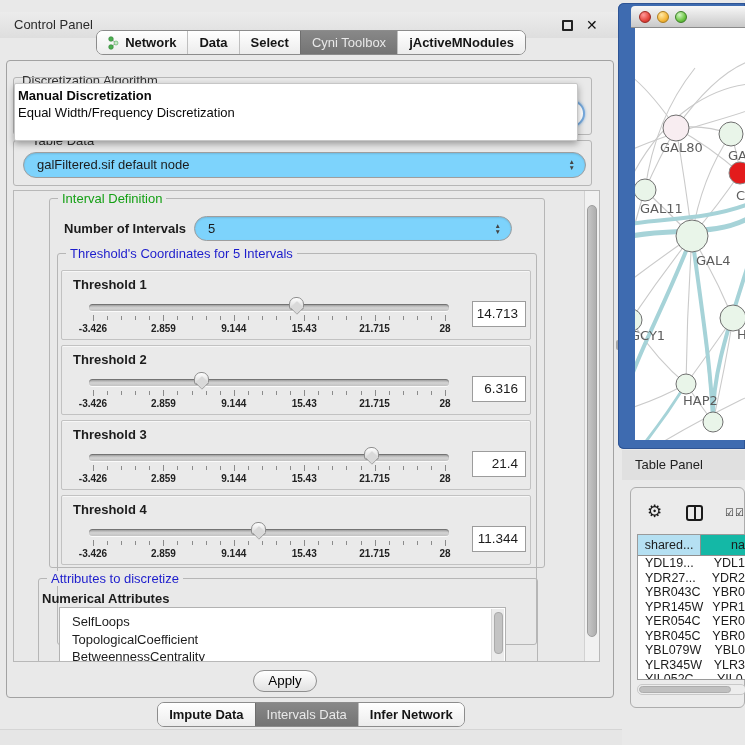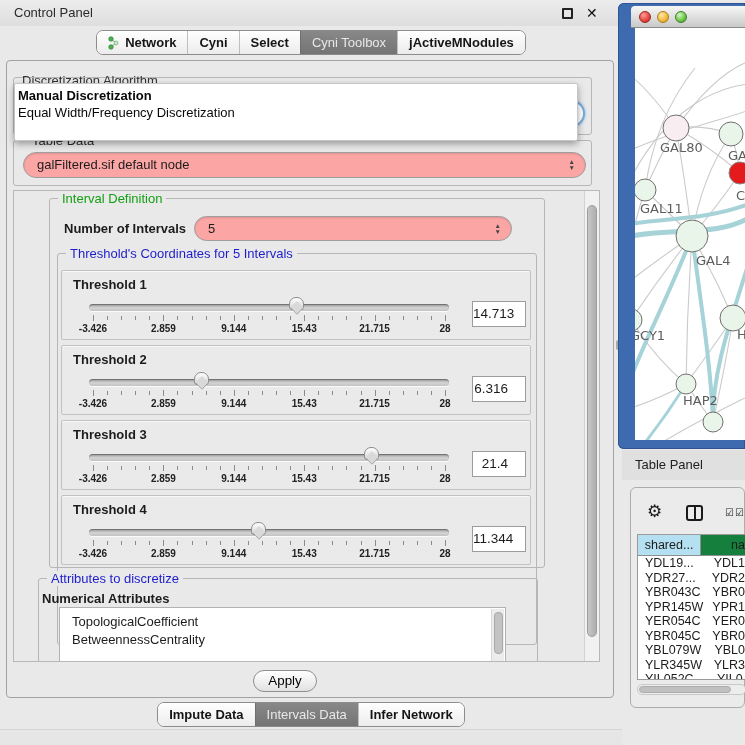--- a/index.html
+++ b/index.html
@@ -2,21 +2,21 @@
 <html><head>
 <meta charset="utf-8">
 <style>
   *{box-sizing:border-box;margin:0;padding:0}
   html,body{width:745px;height:745px}
   body{position:relative;overflow:hidden;background:#e9e9e9;
        font-family:"Liberation Sans","DejaVu Sans",sans-serif;font-size:13px;color:#1c1c1c}
   .abs{position:absolute}
 
   
-  #cp-titlebar{left:0;top:0;width:622px;height:26px;background:linear-gradient(#ececec,#dedede);text-decoration:underline;}
+  #cp-titlebar{left:0;top:12px;width:622px;height:26px;background:linear-gradient(#ececec,#dedede);text-decoration:underline;}
   #cp-title{left:14px;top:0;line-height:26px;color:#2a2a2a}
   #float-btn{left:562px;top:8px;width:11px;height:11px;border:2px solid #222;border-radius:1px;background:transparent}
   #close-btn{left:586px;top:4px;font-size:14px;font-weight:700;color:#111;line-height:18px}
 
   
   .tabrow{display:flex;justify-content:center;width:622px}
   #top-tabrow{left:0;top:30px}
   #bottom-tabrow{left:0;top:702px}
   .tabbar{display:inline-flex;border:1px solid #8c8c8c;border-radius:7px;overflow:hidden;background:#fafafa;height:25px}
   .tab{padding:0 11px;display:flex;align-items:center;gap:5px;font-weight:700;color:#151515;
@@ -41,21 +41,21 @@
   
   #dropdown{left:14px;top:83px;width:564px;height:58px;background:#fff;border:1px solid #c6c6c6;border-radius:2px;
             box-shadow:0 3px 7px rgba(0,0,0,.35);z-index:2;padding-top:3px}
   #dd-hint{text-align:center;color:#b3b3b3;line-height:16px}
   .dd-option{padding-left:3px;line-height:17px;color:#090909}
   .dd-option.first{font-weight:700}
 
   
   #tabledata-group{left:13px;top:140px;width:579px;height:46px}
   #tabledata-title{left:14px;line-height:15px;color:#2c2c2c}
-  .combo{position:absolute;background:#fca5a5;border:1px solid #9e9e9e;border-radius:13px;
+  .combo{position:absolute;background:#7dd3fc;border:1px solid #9e9e9e;border-radius:13px;
          box-shadow:inset 0 1px 2px rgba(0,0,0,.12)}
   #tabledata-combo{left:9px;top:11px;width:563px;height:26px;line-height:24px;padding-left:13px}
   .spin{position:absolute;right:10px;top:0;height:100%;display:flex;flex-direction:column;justify-content:center;color:#444}
   .spin i{font-style:normal;font-size:6.5px;line-height:6px;text-align:center}
 
   
   #scrollpane{left:13px;top:190px;width:587px;height:472px;border:1px solid #b8b8b8;background:#e9e9e9;overflow:hidden}
   #vscroll-track{left:570px;top:0;width:15px;height:470px;background:#f1f1f1;border-left:1px solid #d2d2d2}
   #vscroll-thumb{left:2px;top:14px;width:10px;height:432px;border-radius:5px;border:1px solid #9d9d9d;
                  background:linear-gradient(90deg,#c6c6c6,#aeaeae)}
@@ -75,21 +75,21 @@
   .thr-thumb{position:absolute;top:26px;width:15px;height:13px;border:1px solid #8e8e8e;border-radius:7px 7px 3px 3px;
              background:linear-gradient(#fefefe,#d6d6d6);z-index:1}
   .thr-thumb::after{content:"";position:absolute;left:2px;bottom:-4px;width:9px;height:9px;transform:rotate(45deg);
              background:#d9d9d9;border-right:1px solid #8e8e8e;border-bottom:1px solid #8e8e8e;border-radius:1px}
   .thr-ticks{position:absolute;left:27px;top:44px;width:360px;height:7px}
   .thr-ticks .tick{position:absolute;top:1px;width:1px;height:4px;background:#8b8b8b}
   .thr-ticks .tick.major{top:0;height:6px}
   .thr-ticklabels{position:absolute;left:27px;top:52px;width:360px;height:11px}
   .thr-ticklabels span{position:absolute;transform:translateX(-50%);font-size:10px;font-weight:700;color:#222;white-space:nowrap}
   .thr-value{position:absolute;left:410px;top:30px;width:54px;height:26px;background:#fff;border:1px solid #9c9c9c;
-             text-align:right;line-height:24px;padding-right:17px;font-size:13.5px}
+             text-align:right;line-height:24px;padding-right:7px;font-size:13.5px}
 
   
   #attr-group{left:24px;top:387px;width:500px;height:130px}
   #attr-subtitle{left:3px;top:12px;font-weight:700}
   #attr-list{left:20px;top:28px;width:447px;height:57px;background:#fff;border:1px solid #b2b2b2;overflow:hidden;padding:5px 0 0 12px}
   .attr-item{line-height:17.5px;white-space:nowrap}
   #attr-vscroll{position:absolute;right:1px;top:1px;width:13px;height:55px;background:#ececec;border-left:1px solid #d8d8d8}
   #attr-vthumb{position:absolute;left:2px;top:3px;width:9px;height:42px;border-radius:4px;background:#c3c3c3;border:1px solid #aaa}
 
   
@@ -117,21 +117,21 @@
   #tp-header{left:622px;top:450px;width:123px;height:30px;background:#e0e0e0}
   #tp-title{left:13px;top:0;line-height:30px;color:#222}
   #tp-container{left:630px;top:487px;width:115px;height:221px;border:1px solid #adadad;border-radius:6px;background:#ebebeb}
   #tp-gear{left:16px;top:15px;font-size:17px;line-height:17px;color:#1a1a1a}
   #tp-split{left:55px;top:17px;width:17px;height:16px;border:2px solid #1a1a1a;border-radius:3px}
   #tp-split::after{content:"";position:absolute;left:5.5px;top:0;width:2px;height:12px;background:#1a1a1a}
   #tp-checks{left:94px;top:19px;font-size:10px;letter-spacing:1px;color:#222}
   #grid{left:6px;top:46px;width:109px;height:146px;background:#fff;border:1px solid #9a9a9a;overflow:hidden}
   #grid-head{display:flex;height:21px;border-bottom:1px solid #8f8f8f;font-size:12.5px}
   #gh1{width:71px;background:#b5e0f2;border-right:1px solid #8f8f8f;text-align:center;line-height:20px}
-  #gh2{flex:1;background:#15803d;padding-left:30px;line-height:20px;white-space:nowrap}
+  #gh2{flex:1;background:#14b8a6;padding-left:30px;line-height:20px;white-space:nowrap}
   .grid-row{display:flex;height:14.5px;font-size:12.5px;line-height:14.5px;white-space:nowrap}
   .grid-row .c1{width:71px;padding-left:7px;border-right:1px solid transparent}
   .grid-row .c2{flex:1;padding-left:8px}
   #hscroll{left:6px;top:196px;width:109px;height:11px;background:#ededed;border:1px solid #c9c9c9;border-radius:5px}
   #hscroll-thumb{position:absolute;left:1px;top:1px;width:92px;height:7px;border-radius:4px;background:#c0c0c0;border:1px solid #adadad}
 </style>
 </head>
 <body>
 
 <div class="abs" id="cp-titlebar">
@@ -148,21 +148,21 @@
             <line x1="3" y1="3" x2="8" y2="7" stroke="#9e9e9e"></line>
             <line x1="3" y1="11" x2="8" y2="7" stroke="#9e9e9e"></line>
             <circle cx="3" cy="3" r="2.3" fill="#4caf50" stroke="#2e7d32" stroke-width="0.6"></circle>
             <circle cx="8" cy="7" r="2" fill="#c8e6c9" stroke="#4caf50" stroke-width="0.6"></circle>
             <circle cx="3" cy="11" r="2.3" fill="#4caf50" stroke="#2e7d32" stroke-width="0.6"></circle>
           </svg>
         </span>
         <span>Network</span>
       </div>
       <div class="tab">
-        <span>Cyni</span>
+        <span>Data</span>
       </div>
       <div class="tab">
         <span>Select</span>
       </div>
       <div class="tab selected">
         <span>Cyni Toolbox</span>
       </div>
       <div class="tab">
         <span>jActiveMNodules</span>
       </div>
@@ -377,20 +377,21 @@
           </div>
         </div>
     </div>
   </div>
 
   <div class="abs groupbox" id="attr-group">
     <div class="group-title gt-blue">Attributes to discretize</div>
     <div class="abs" id="attr-subtitle">Numerical Attributes</div>
     <div class="abs" id="attr-list">
       <div id="attr-items">
+          <div class="attr-item">SelfLoops</div>
           <div class="attr-item">TopologicalCoefficient</div>
           <div class="attr-item">BetweennessCentrality</div>
         </div>
       <div id="attr-vscroll">
           <div id="attr-vthumb"></div>
         </div>
     </div>
   </div>
 
   <div class="abs" id="vscroll-track">

